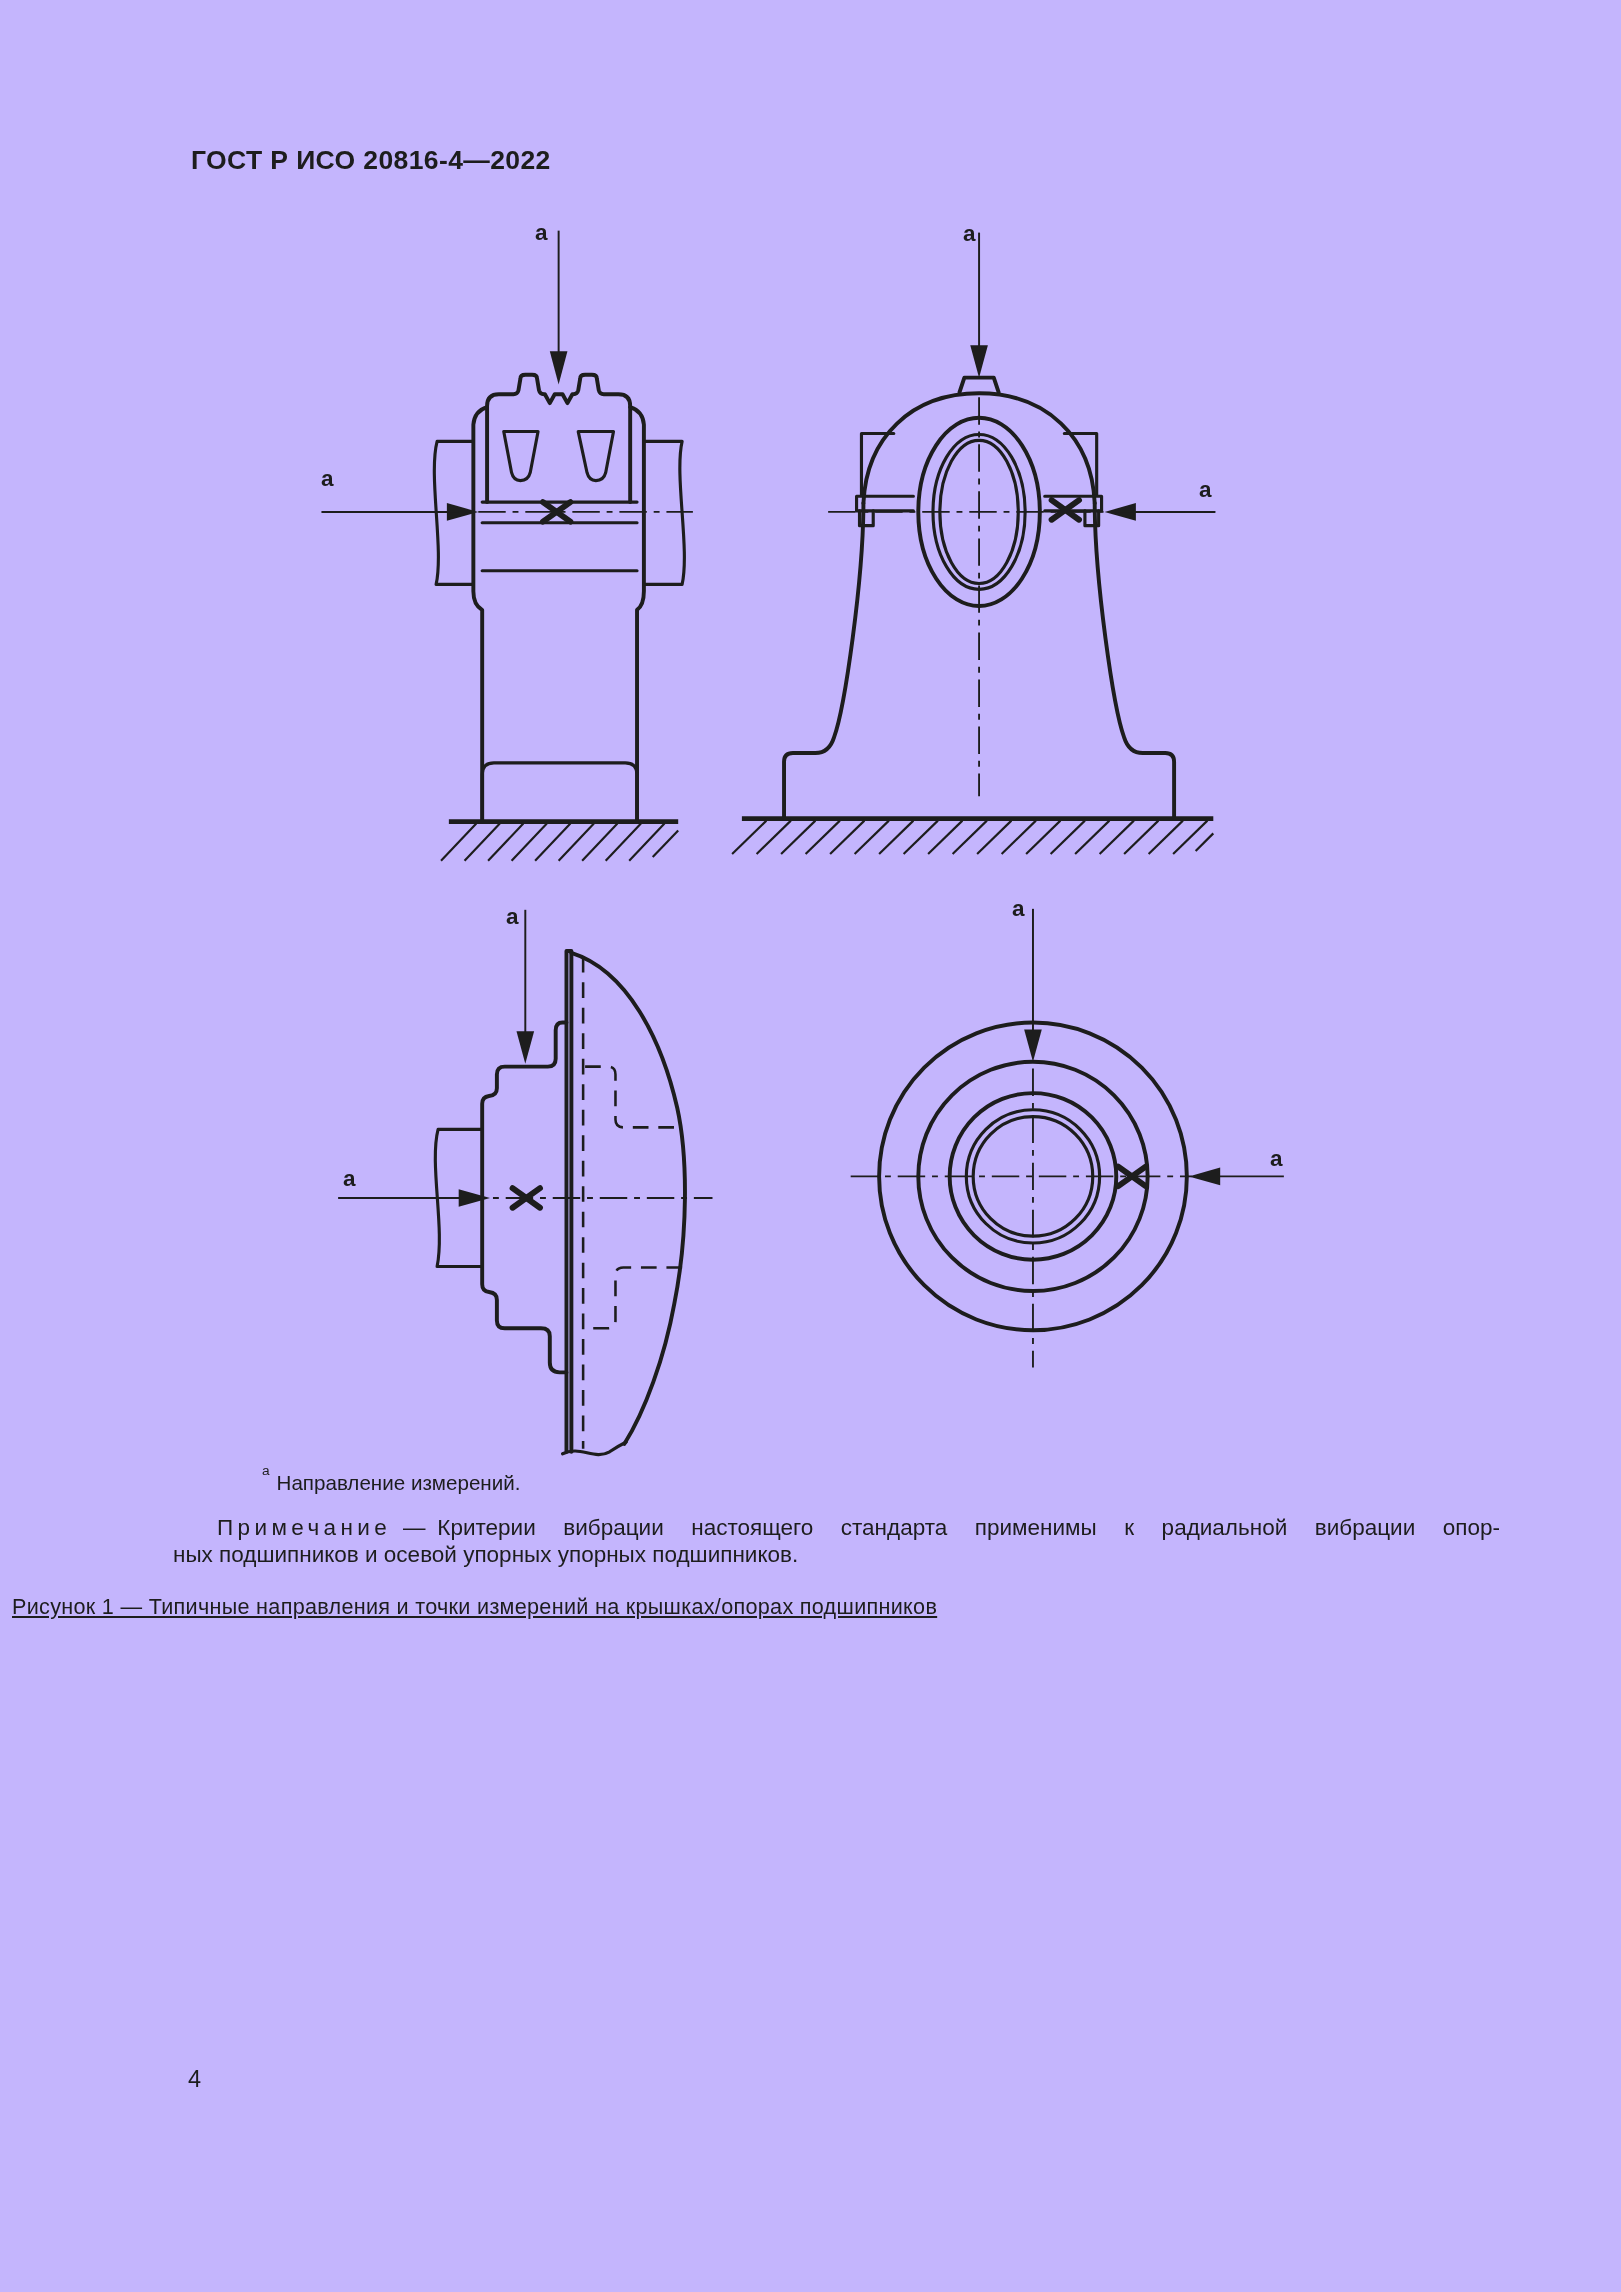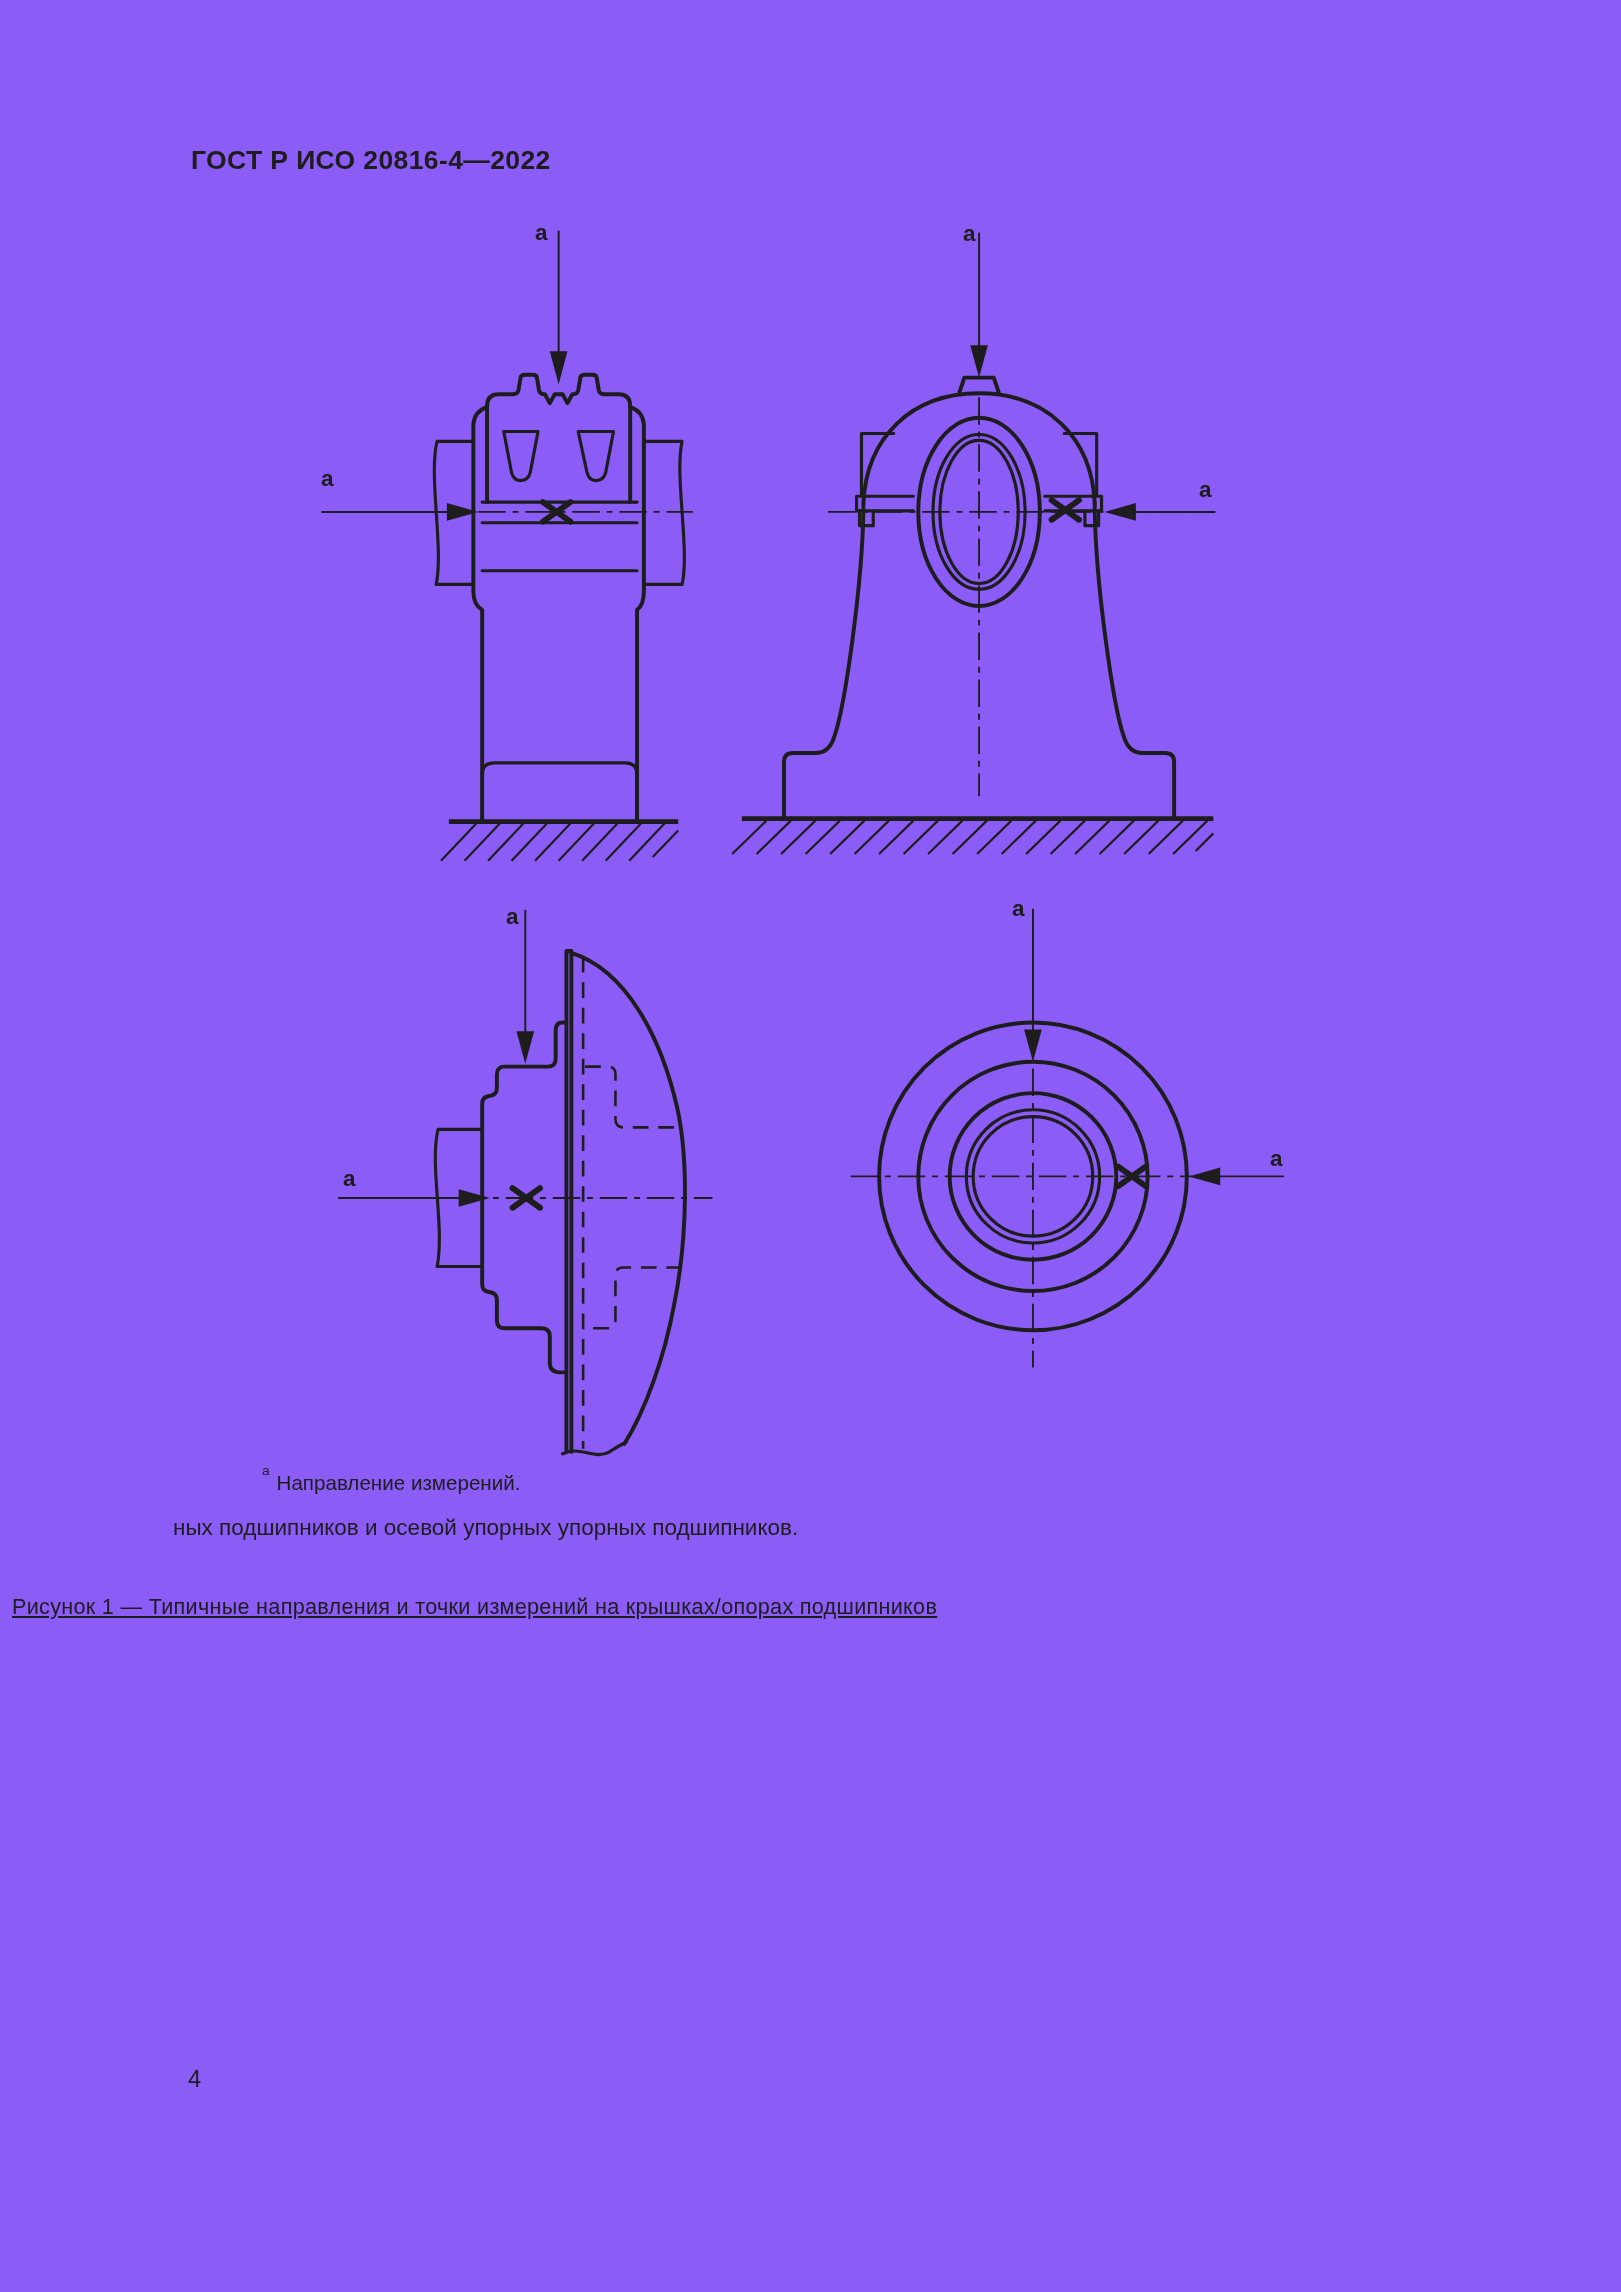--- a/index.html
+++ b/index.html
@@ -1,20 +1,20 @@
 <!DOCTYPE html>
 <html><head>
 <meta charset="utf-8">
 <style>
   html,body{margin:0;padding:0;background:#8a8a8a;}
   .page{
     position:relative;
     width:1621px;height:2293px;
     margin:0 auto;
-    background:#8b5cf6;
+    background:#c4b5fd;
     font-family:"Liberation Sans",sans-serif;
     color:#1d1d1d;
     overflow:hidden;
   }
   .hdr{
     position:absolute;left:191px;top:145px;
     font-size:26.5px;font-weight:bold;letter-spacing:0.4px;
   }
   svg.fig{position:absolute;left:0;top:0;}
   
@@ -228,20 +228,21 @@
   <span class="dir-label" style="left:963px;top:223px">a</span>
   <span class="dir-label" style="left:1199px;top:479px">a</span>
   <span class="dir-label" style="left:506px;top:906px">a</span>
   <span class="dir-label" style="left:343px;top:1168px">a</span>
   <span class="dir-label" style="left:1012px;top:898px">a</span>
   <span class="dir-label" style="left:1270px;top:1148px">a</span>
 
   <div class="footnote"><sup>a</sup><span>Направление измерений.</span></div>
 
   <div class="note">
+    <div class="note-line1"><span class="note-label">Примечание</span><span class="note-dash">—</span><span>Критерии вибрации настоящего стандарта применимы к радиальной вибрации опор-</span></div>
     <div>ных подшипников и осевой упорных упорных подшипников.</div>
   </div>
 
   <div class="caption">Рисунок 1 — Типичные направления и точки измерений на крышках/опорах подшипников</div>
 
   <div class="pagenum">4</div>
 
 </div>
 
 

